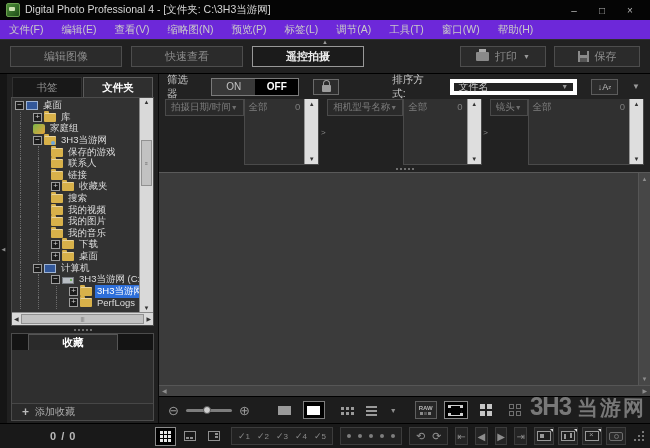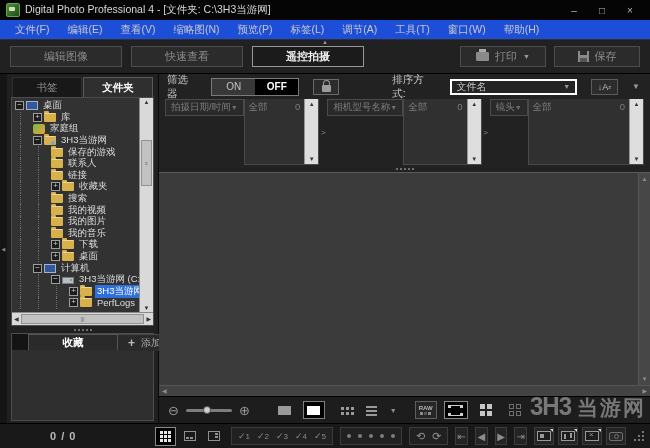--- a/index.html
+++ b/index.html
@@ -7,21 +7,21 @@
        font-family:"Liberation Sans","DejaVu Sans",sans-serif;color:#ccc;display:flex;flex-direction:column;
        -webkit-font-smoothing:antialiased;}
   
   .titlebar{height:20px;background:#050505;display:flex;align-items:center;padding:0 6px;gap:5px;flex:none;}
   .app-icon{width:12px;height:12px;background:linear-gradient(135deg,#4e8f3a,#1f4d18);border:1px solid #6aa04e;border-radius:2px;position:relative;flex:none;}
   .app-icon::after{content:'';position:absolute;left:2px;top:3px;width:6px;height:4px;background:#cfe3b5;border-radius:1px;}
   .title-text{font-size:10.5px;color:#d6d6d6;white-space:nowrap;overflow:hidden;}
   .win-controls{margin-left:auto;display:flex;gap:0;flex:none;}
   .win-btn{width:28px;height:16px;display:flex;align-items:center;justify-content:center;color:#b5b5b5;font-size:10px;}
   
-  .menubar{height:19px;background:#1d4ed8;display:flex;align-items:center;padding-left:6px;flex:none;}
+  .menubar{height:19px;background:#6d28d9;display:flex;align-items:center;flex:none;}
   .menu-item{font-size:10.5px;color:#c9c9c9;padding:2px 9px;white-space:nowrap;}
   
   .toolbar{height:33px;background:#212121;border-top:1px solid #2f2f2f;border-bottom:1px solid #000;
            display:flex;align-items:center;padding:0 10px;gap:9px;position:relative;flex:none;}
   .collapse-up{position:absolute;top:-1px;left:50%;transform:translateX(-50%);font-size:6px;color:#9a9a9a;line-height:6px;}
   .tb-btn{width:112px;height:21px;background:#2b2b2b;border:1px solid #4d4d4d;color:#8c8c8c;font-size:11px;
           display:flex;align-items:center;justify-content:center;gap:6px;box-sizing:border-box;}
   .tb-btn.active{border-color:#989898;color:#ededed;background:#1b1b1b;font-weight:bold;}
   .tb-right{margin-left:auto;display:flex;gap:8px;padding-left:16px;}
   .tb-btn.small{width:86px;}
@@ -58,40 +58,40 @@
   .tree-label{font-size:9.5px;color:#dcdcdc;padding:0 2px;}
   .tree-label.selected{background:#2e6fd9;color:#fff;}
   .tree-vscroll{width:13px;background:#d9d9d9;border-left:1px solid #8a8a8a;display:flex;flex-direction:column;align-items:center;flex:none;}
   .tree-hscroll{height:12px;background:#d9d9d9;border-top:1px solid #8a8a8a;display:flex;align-items:center;justify-content:space-between;padding:0 2px;flex:none;}
   .scroll-arrow{font-size:6px;color:#333;line-height:8px;}
   .v-thumb{width:9px;height:44px;background:#c2c2c2;border:1px solid #919191;margin-top:34px;display:flex;align-items:center;justify-content:center;font-size:5px;color:#666;letter-spacing:0;}
   .h-thumb{flex:1;height:8px;background:#c2c2c2;border:1px solid #919191;margin:0 2px;display:flex;align-items:center;justify-content:center;font-size:5px;color:#666;}
   .spacer-v{flex:1;}
   .dots-handle{height:7px;display:flex;align-items:center;justify-content:center;gap:2px;flex:none;}
   .dots-handle i{width:2px;height:2px;background:#8a8a8a;border-radius:50%;}
-  .collection{height:86px;margin:0 4px 2px;border:1px solid #4c4c4c;background:#2f2f2f;display:flex;flex-direction:row;flex:none;}
+  .collection{height:86px;margin:0 4px 2px;border:1px solid #4c4c4c;background:#2f2f2f;display:flex;flex-direction:column;flex:none;}
   .col-head{height:16px;background:#141414;display:flex;flex:none;}
   .col-tab{width:88px;margin-left:16px;background:#2a2a2a;color:#fff;font-weight:bold;font-size:10.5px;text-align:center;
            border:1px solid #555;border-bottom:none;line-height:15px;}
   .col-body{flex:1;}
   .add-row{height:16px;border-top:1px solid #474747;background:#2a2a2a;color:#a9a9a9;font-size:10px;
            display:flex;align-items:center;gap:6px;padding-left:10px;flex:none;}
   .plus-glyph{color:#bbb;font-size:12px;font-weight:bold;line-height:10px;}
   
   .content{flex:1;display:flex;flex-direction:column;min-width:0;background:#222;}
   .filterbar{height:25px;display:flex;align-items:center;padding:0 8px;gap:14px;font-size:10.5px;color:#c9c9c9;flex:none;}
   .toggle{display:flex;border:1px solid #7a7a7a;height:16px;box-sizing:content-box;}
   .tg{width:43px;text-align:center;font-size:10px;line-height:16px;}
   .tg.on{background:#383838;color:#c2c2c2;}
   .tg.off{background:#000;color:#fff;font-weight:bold;}
   .lock-btn{width:27px;height:16px;border:1px solid #6a6a6a;background:#2c2c2c;display:flex;align-items:center;justify-content:center;box-sizing:border-box;}
   .lock-ico{width:9px;height:7px;background:#9d9d9d;border-radius:1px;position:relative;margin-top:4px;}
   .lock-ico::before{content:'';position:absolute;top:-5px;left:1px;width:5px;height:5px;border:1.5px solid #9d9d9d;border-bottom:none;border-radius:4px 4px 0 0;}
   .fb-gap{width:26px;}
-  .sort-select{width:132px;height:16px;border:2px solid #ffffff;background:#242424;display:flex;align-items:center;
+  .sort-select{width:132px;height:16px;border:4px solid #ffffff;background:#242424;display:flex;align-items:center;
                justify-content:space-between;padding:0 5px;font-size:10px;color:#c9c9c9;box-sizing:border-box;}
   .sort-az{width:28px;height:16px;border:1px solid #5c5c5c;background:#2c2c2c;display:flex;align-items:center;justify-content:center;
            font-size:9px;color:#bbb;box-sizing:border-box;}
   .sort-az sub{font-size:6px;}
   .far-caret{margin-left:auto;color:#9a9a9a;font-size:8px;padding-right:2px;}
   .filter-panels{height:66px;display:flex;padding:0 6px;flex:none;align-items:stretch;}
   .fpanel{flex:1;display:flex;flex-direction:row;min-width:0;}
   .fhead{height:15px;border:1px solid #4a4a4a;background:#2a2a2a;color:#7d7d7d;font-size:9.5px;display:flex;
          align-items:center;justify-content:space-between;padding:0 5px;flex:none;}
   .fhead .dd-caret{color:#6e6e6e;font-size:7px;}

